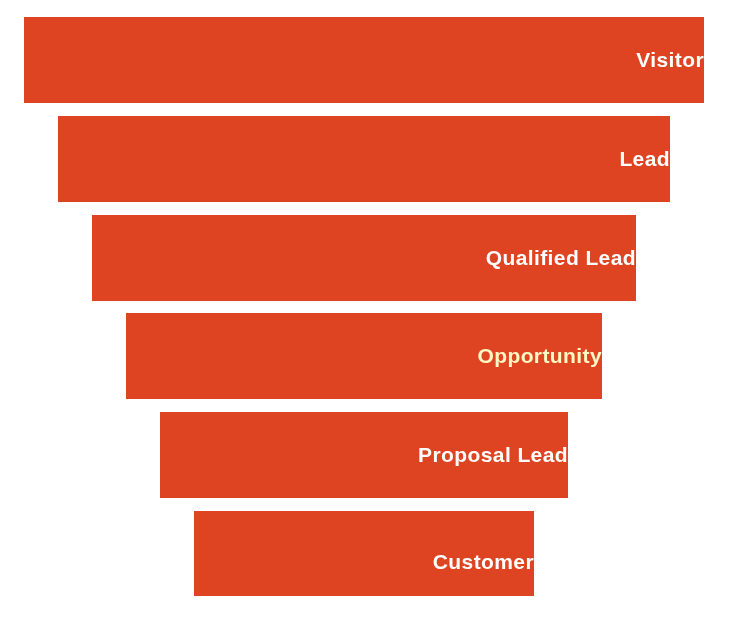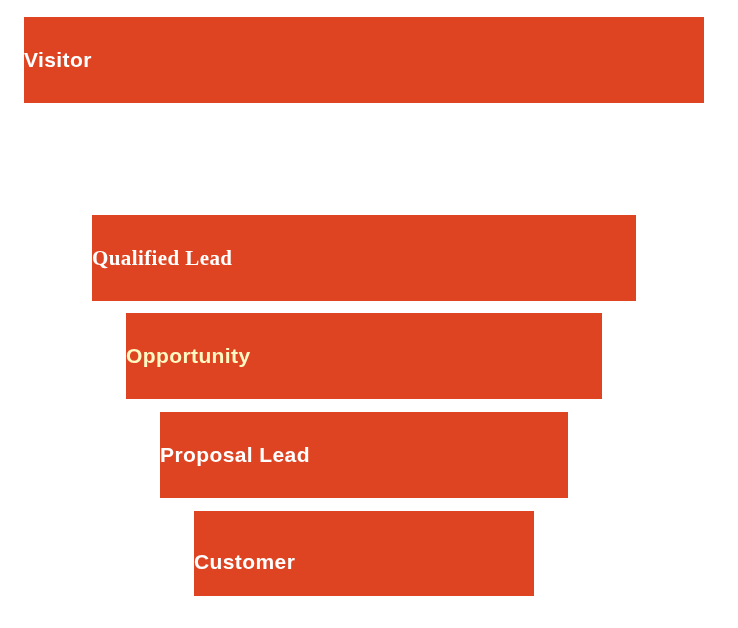--- a/index.html
+++ b/index.html
@@ -12,40 +12,43 @@
     position: relative;
     width: 738px;
     height: 628px;
     background: #ffffff;
     overflow: hidden;
   }
   .bar {
     position: absolute;
     display: flex;
     align-items: center;
-    justify-content: flex-start;
+    justify-content: flex-end;
     box-sizing: border-box;
   }
   .bar-label {
     font-size: 21px;
     font-weight: 600;
     letter-spacing: 0.4px;
     white-space: nowrap;
     user-select: none;
   }
 </style>
 </head>
 <body>
 
 <div id="stage" style="background: rgb(255, 255, 255);">
     <div class="bar" style="top: 17px; left: 24px; width: 680px; height: 86px; background: rgb(223, 68, 34);">
       <span class="bar-label" style="color: rgb(255, 255, 255);">Visitor</span>
     </div>
+    <div class="bar" style="top: 116px; left: 58px; width: 612px; height: 86px; background: rgb(223, 68, 34);">
+      <span class="bar-label" style="color: rgb(255, 255, 255);">Lead</span>
+    </div>
     <div class="bar" style="top: 215px; left: 92px; width: 544px; height: 86px; background: rgb(223, 68, 34);">
-      <span class="bar-label" style="color: rgb(255, 255, 255); font-family: Liberation Serif, serif;">Qualified Lead</span>
+      <span class="bar-label" style="color: rgb(255, 255, 255);">Qualified Lead</span>
     </div>
     <div class="bar" style="top: 313px; left: 126px; width: 476px; height: 86px; background: rgb(223, 68, 34);">
       <span class="bar-label" style="color: #fef9c3;">Opportunity</span>
     </div>
     <div class="bar" style="top: 412px; left: 160px; width: 408px; height: 86px; background: rgb(223, 68, 34);">
       <span class="bar-label" style="color: rgb(255, 255, 255);">Proposal Lead</span>
     </div>
     <div class="bar" style="top: 511px; left: 194px; width: 340px; height: 85px; background: rgb(223, 68, 34);">
       <span class="bar-label" style="color: rgb(255, 255, 255); margin-top: 16px;">Customer</span>
     </div>

